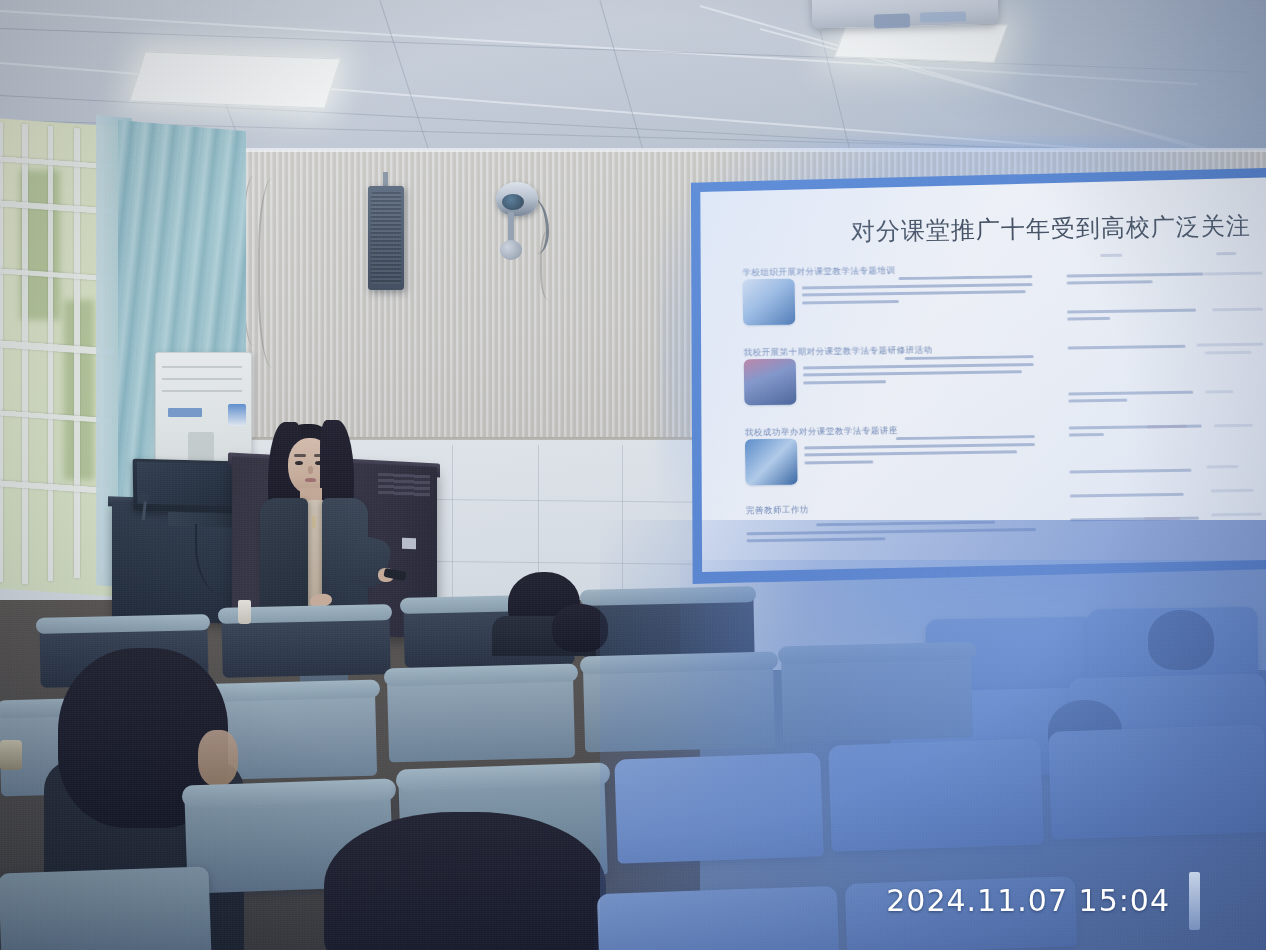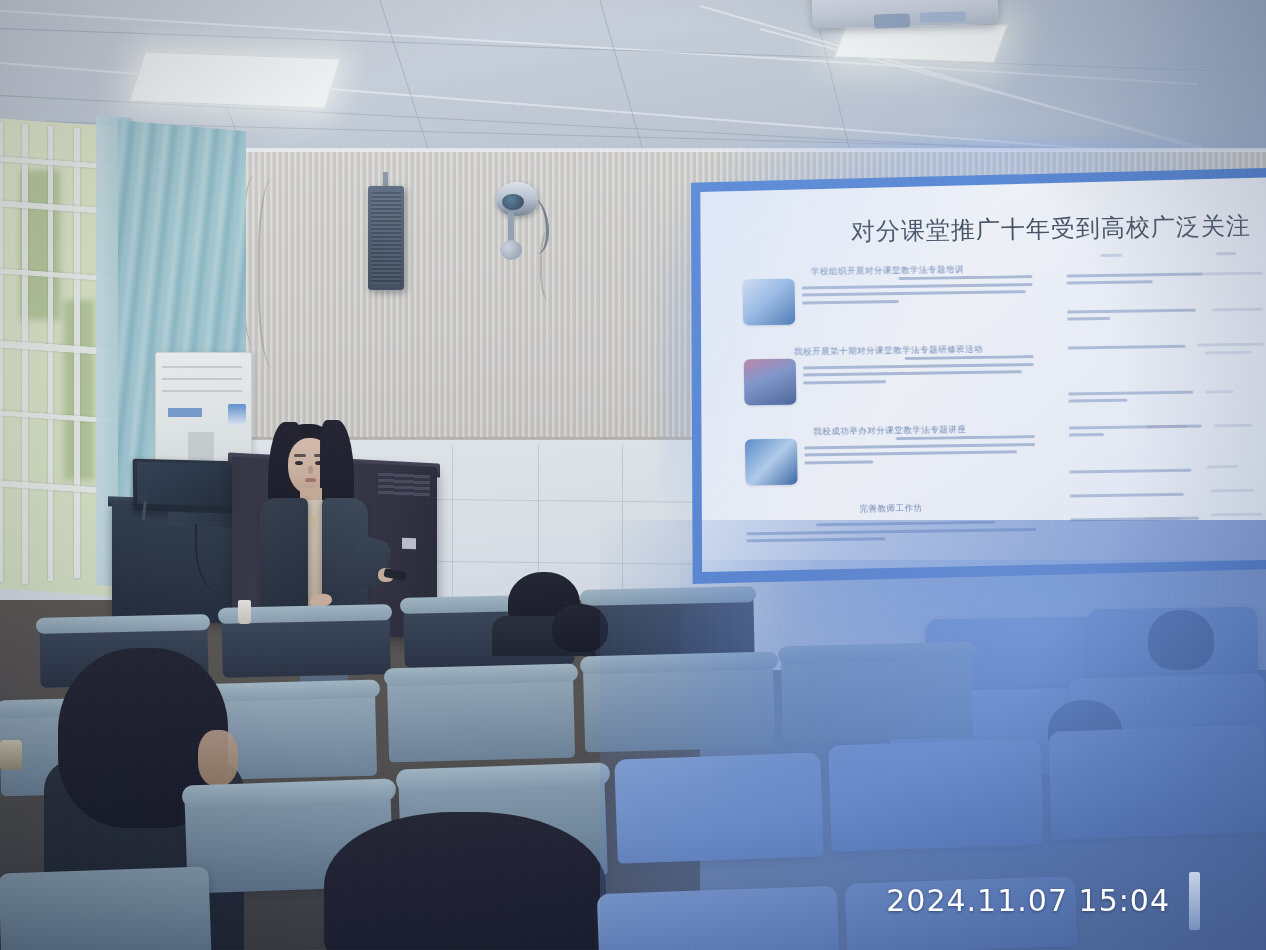--- a/index.html
+++ b/index.html
@@ -4,21 +4,20 @@
 <style>
   html, body {
     margin: 0; padding: 0; background: #000;
     font-family: "Liberation Sans", sans-serif;
   }
   #stage {
     position: relative;
     width: 1266px; height: 950px;
     overflow: hidden;
     background: #6d7d92;
-    text-align: center;
   }
   .abs { position: absolute; }
 
   
   #ceiling {
     left: 0; top: 0; width: 1266px; height: 210px;
     background: linear-gradient(170deg, #d9dde2 0%, #cdd3da 35%, #c2c9d2 70%, #b3bcc8 100%);
   }
   .ceil-line {
     background: rgba(255,255,255,.55);

